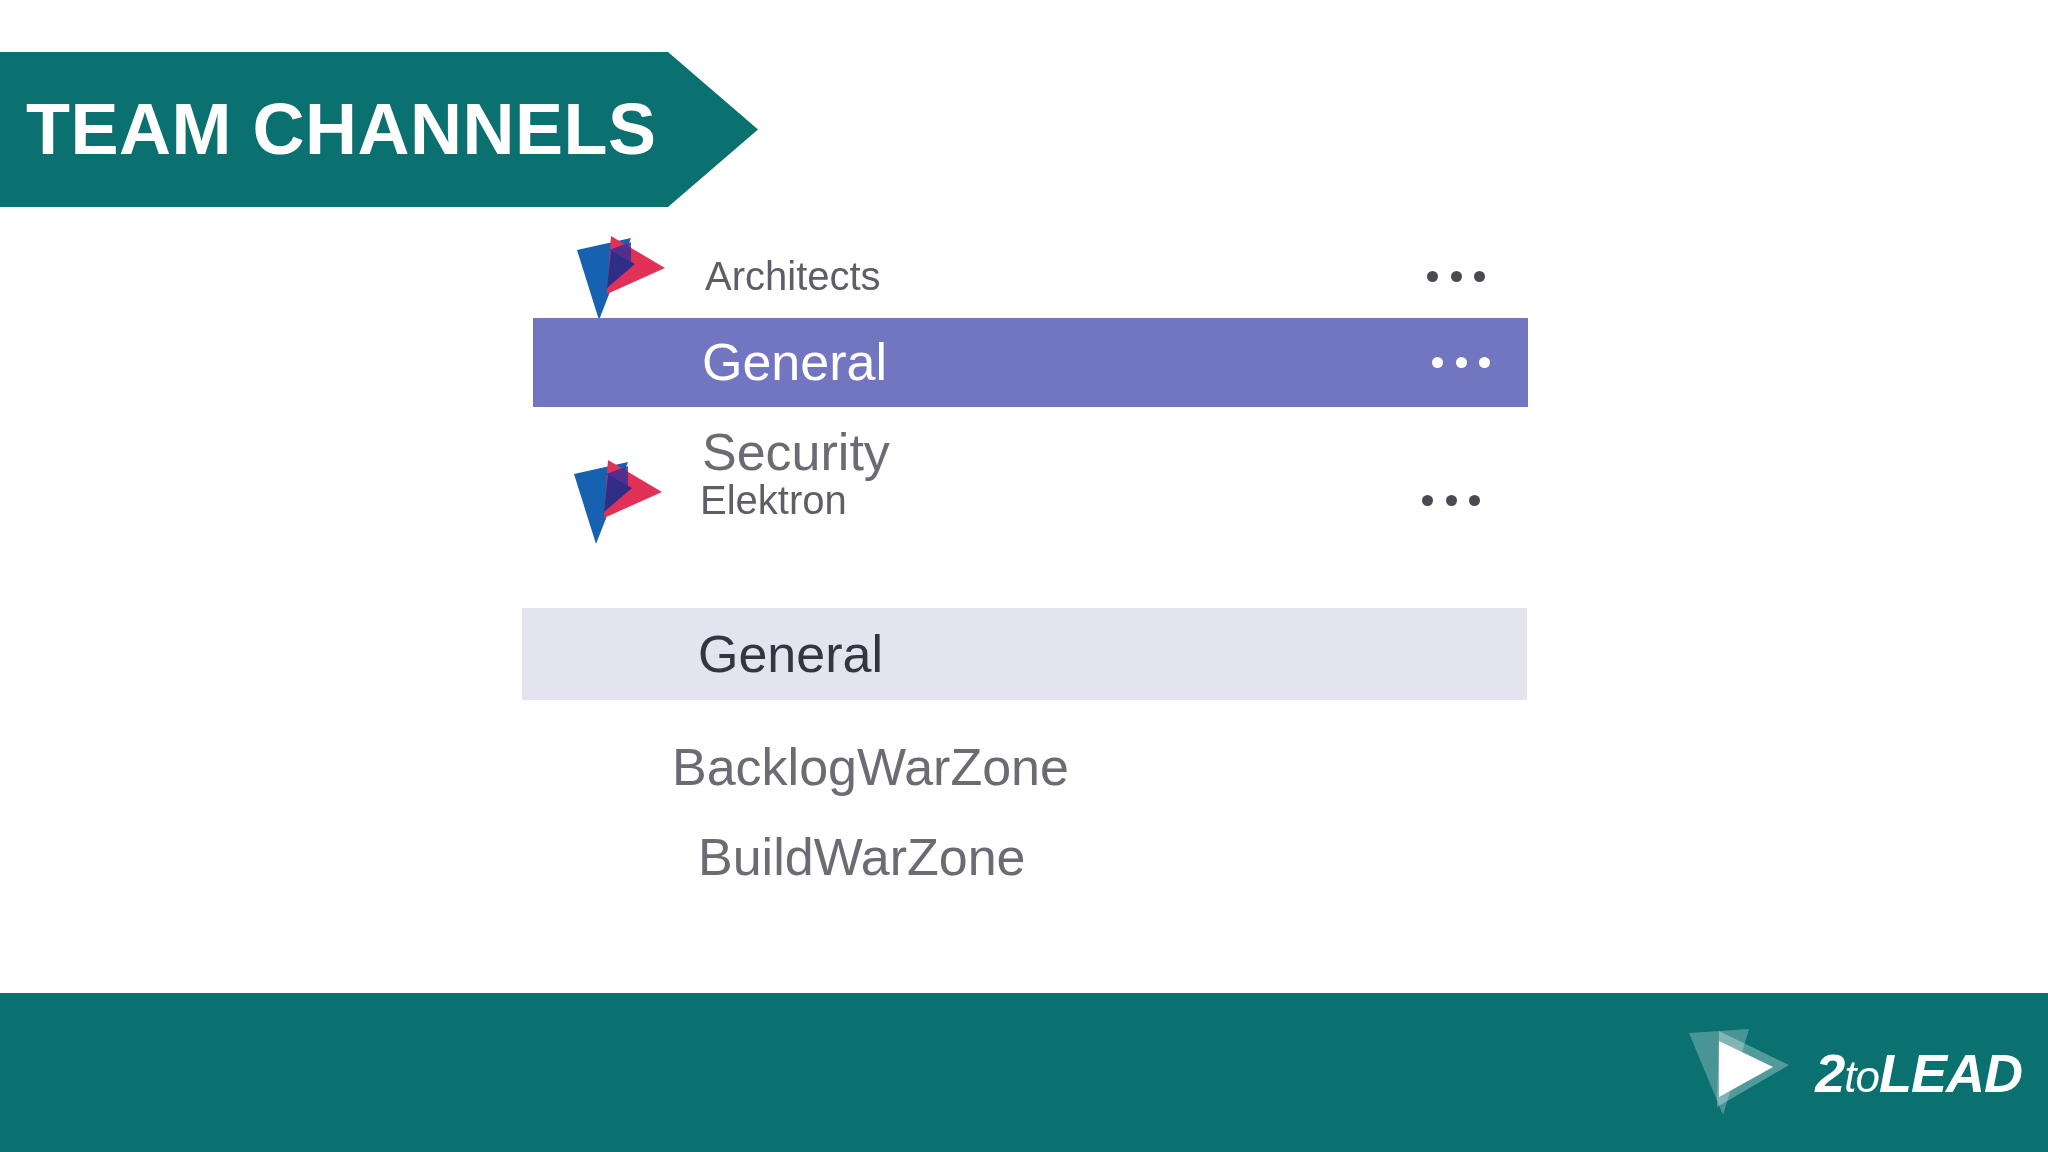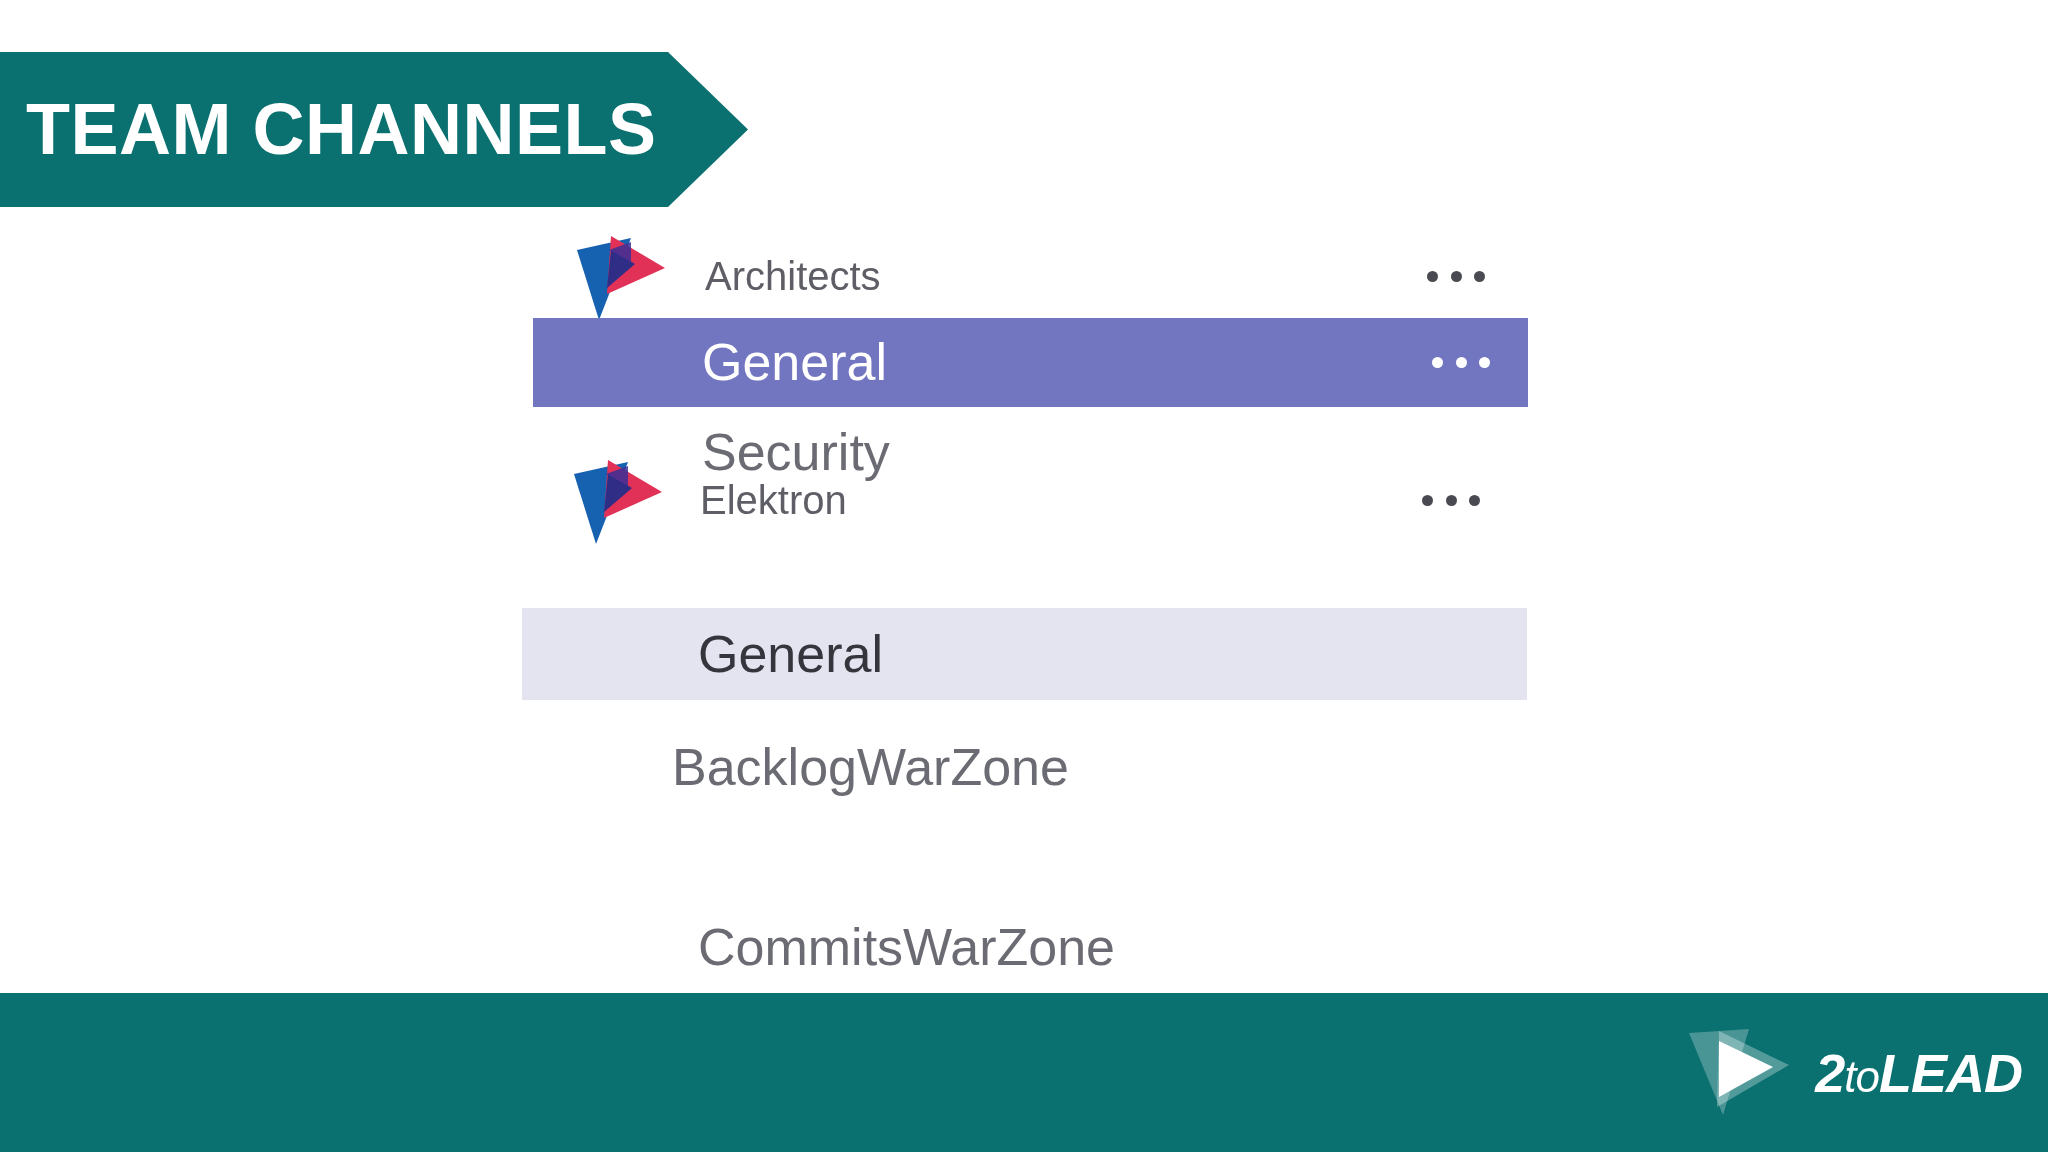--- a/index.html
+++ b/index.html
@@ -17,20 +17,21 @@
     -webkit-font-smoothing: antialiased;
   }
 
   
   #title-banner {
     position: absolute;
     left: 0;
     top: 52px;
     width: 748px;
     height: 155px;
+    padding-left: 10px;
   }
   #title-banner .banner-shape {
     position: absolute;
     inset: 0;
     background: #0a7070;
     -webkit-clip-path: polygon(0 0, 668px 0, 100% 50%, 668px 100%, 0 100%);
     clip-path: polygon(0 0, 668px 0, 100% 50%, 668px 100%, 0 100%);
   }
   #title-banner .banner-text {
     position: absolute;
@@ -206,22 +207,22 @@
     <div class="row channel-row" style="top: 203px; height: 78px;">
       <span class="row-label" style="left: 702px; top: 0px; height: 78px; line-height: 78px;">Security</span>
     </div>
     <div class="row channel-row hovered" style="top: 398px; height: 92px;">
       <div class="row-bg" style="left: 522px; width: 1005px; background: rgb(228, 228, 240);"></div>
       <span class="row-label" style="left: 698px; top: 0px; height: 92px; line-height: 92px;">General</span>
     </div>
     <div class="row channel-row" style="top: 518px; height: 78px;">
       <span class="row-label" style="left: 672px; top: 0px; height: 78px; line-height: 78px;">BacklogWarZone</span>
     </div>
-    <div class="row channel-row" style="top: 698px; height: 78px;">
-      <span class="row-label" style="left: 698px; top: 0px; height: 78px; line-height: 78px;">CommitsWarZone</span>
+    <div class="row channel-row" style="top: 608px; height: 78px;">
+      <span class="row-label" style="left: 698px; top: 0px; height: 78px; line-height: 78px;">BuildWarZone</span>
     </div>
   </div>
 
 <div id="footer-bar" style="background: rgb(10, 112, 112);">
   <div id="brand-logo">
     <div id="brand-mark">
       <svg width="118" height="92" viewBox="0 0 118 92" xmlns="http://www.w3.org/2000/svg">
         <polygon points="6,6 66,2 40,88" fill="#ffffff" opacity="0.26"></polygon>
         <polygon points="36,4 106,38 34,80" fill="#ffffff" opacity="0.30"></polygon>
         <polygon points="36,14 90,40 36,70" fill="#ffffff"></polygon>

